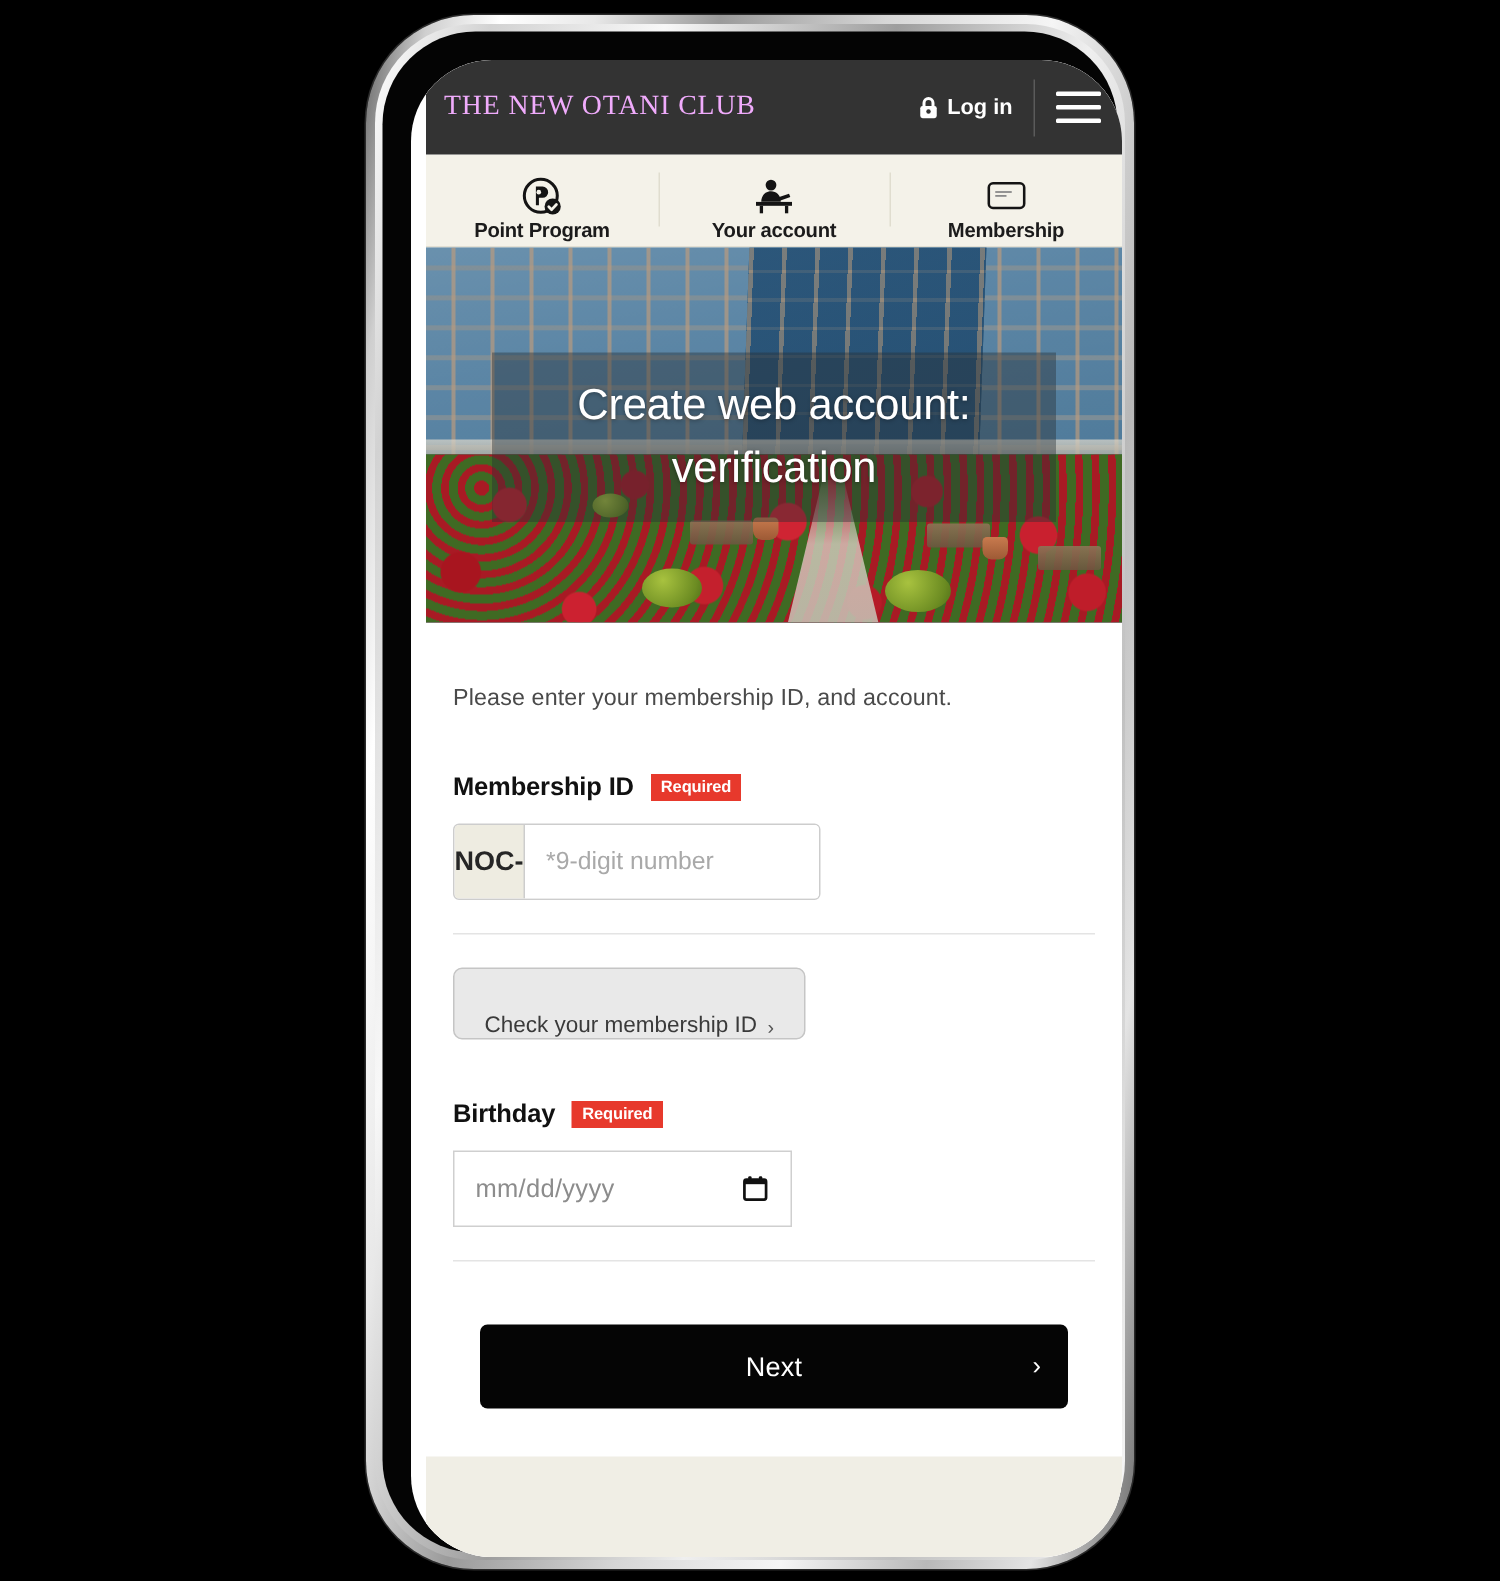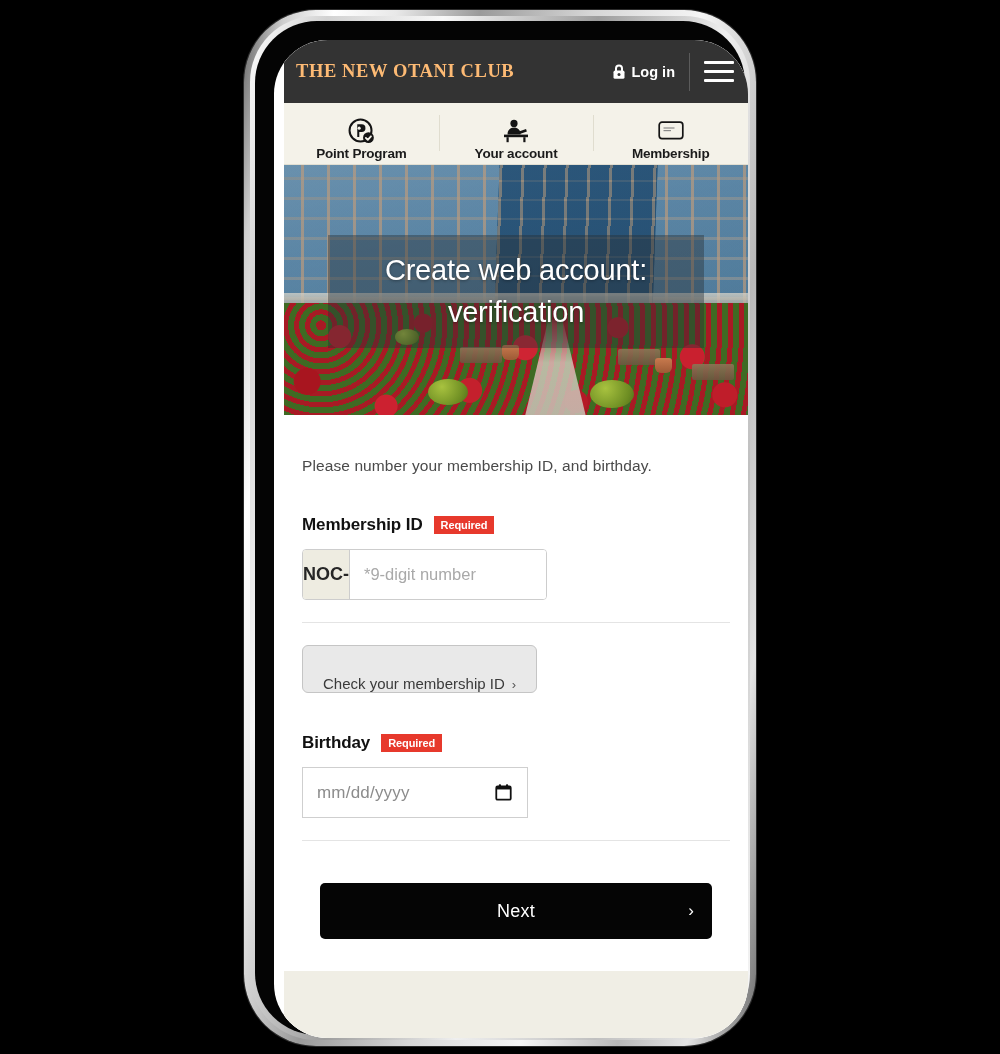--- a/index.html
+++ b/index.html
@@ -65,26 +65,26 @@
   
   .site-header {
     height: 63px;
     background: #333333;
     display: flex;
     align-items: center;
     padding: 0 0 0 12px;
     position: relative;
   }
   .brand-logo {
-    color: #fdba74;
+    color: #f0abfc;
     font-family: "Liberation Serif", serif;
     font-size: 18.5px;
     letter-spacing: 0.6px;
     white-space: nowrap;
-    font-weight: 700;
+    font-weight: 400;
   }
   .header-right {
     margin-left: auto;
     display: flex;
     align-items: center;
     height: 100%;
   }
   .login-btn {
     display: flex;
     align-items: center;
@@ -522,21 +522,21 @@
           <div class="hero-pot p1"></div>
           <div class="hero-pot p2"></div>
 
           <div class="hero-overlay-band">
             <div class="hero-title"><span>Create web account:</span><br><span>verification</span></div>
           </div>
         </div>
 
         <div class="page-body">
 
-          <div class="intro-text">Please number your membership ID, and birthday.</div>
+          <div class="intro-text">Please enter your membership ID, and account.</div>
 
           
           <div class="field-block">
             <div class="field-label-row">
               <span class="field-label">Membership ID</span>
               <span class="req-badge">Required</span>
             </div>
             <div class="id-input-group">
               <div class="id-prefix">NOC-</div>
               <input class="id-input" type="text" placeholder="*9-digit number" style="">

